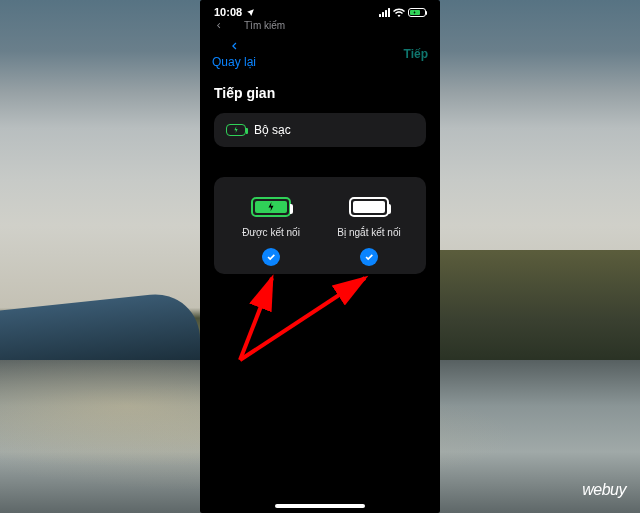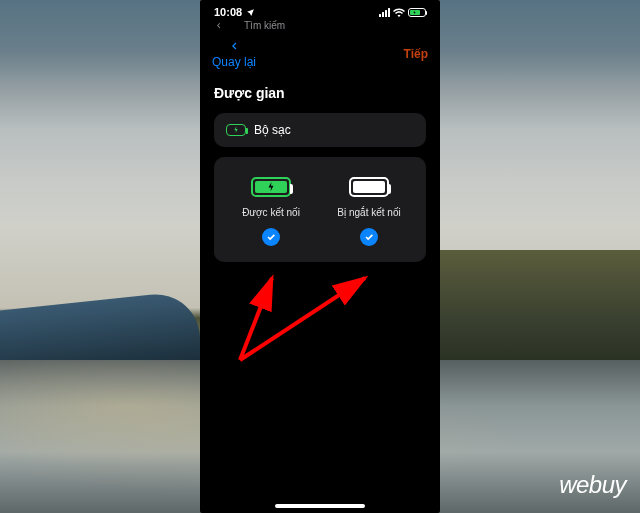--- a/index.html
+++ b/index.html
@@ -91,48 +91,48 @@
     display: flex; align-items: center; gap: 21px;
     padding: 0 14px 4px; color: #8e8e93; font-size: 10px;
   }
   .nav {
     display: flex; justify-content: space-between; align-items: center;
     padding: 4px 12px 10px;
     font-size: 12px;
   }
   .back-btn { color: #0a84ff; display: flex; align-items: center; gap: 2px; cursor: pointer; flex-direction: column; }
   .nav-title { font-weight: 600; font-size: 12px; }
-  .next-btn { color: #c2410c; font-weight: 600; cursor: pointer; }
+  .next-btn { color: #0f766e; font-weight: 600; cursor: pointer; }
   .content { padding: 6px 14px; }
   .section-title { font-size: 14px; font-weight: 700; margin-bottom: 12px; }
   .card {
     background: #1c1c1e;
     border-radius: 10px;
     padding: 10px 12px;
     display: flex;
     align-items: center;
     gap: 8px;
-    margin-bottom: 10px;
+    margin-bottom: 30px;
   }
   .charger-chip {
     border: 1.5px solid #30d158;
     border-radius: 4px;
     width: 20px; height: 12px;
     display: flex; align-items: center; justify-content: center;
     position: relative;
   }
   .charger-chip::after {
     content: ""; position: absolute; right: -3px; top: 3px;
     width: 2px; height: 6px; background: #30d158; border-radius: 0 1px 1px 0;
   }
   .card-label { font-size: 12px; }
   .options {
     background: #1c1c1e;
     border-radius: 10px;
-    padding: 20px 12px 16px;
+    padding: 20px 12px 8px;
     display: flex;
     justify-content: space-around;
     gap: 8px;
     position: relative;
   }
   .option {
     flex: 1;
     display: flex; flex-direction: column; align-items: center;
     gap: 10px;
     cursor: pointer;
@@ -161,21 +161,21 @@
     position: absolute;
     left: 210px; top: 260px;
     width: 210px; height: 120px;
     pointer-events: none;
   }
   .logo {
     position: absolute;
     right: 14px; bottom: 14px;
     color: #fff;
     font-family: "Segoe UI", Arial, sans-serif;
-    font-size: 24px;
+    font-size: 16px;
     font-weight: 400;
     font-style: italic;
     letter-spacing: -0.5px;
     margin-left: 28px;
   }
   .home-ind {
     position: absolute;
     bottom: 5px; left: 50%; transform: translateX(-50%);
     width: 90px; height: 4px; border-radius: 3px;
     background: #fff;
@@ -229,21 +229,21 @@
     <div class="back-btn">
       <svg width="12" height="14" viewBox="0 0 24 24" fill="#0a84ff">
           <path d="M15 19l-7-7 7-7 1.8 1.8L11.6 12l5.2 5.2z"></path>
         </svg>
       <span>Quay lại</span>
     </div>
     <div class="next-btn">Tiếp</div>
   </div>
 
   <div class="content">
-    <div class="section-title">Được gian</div>
+    <div class="section-title">Tiếp gian</div>
 
     <div class="card">
       <div class="charger-chip">
         <svg width="8" height="10" viewBox="0 0 24 24" fill="#30d158">
             <path d="M11 21l1-8H7l6-12-1 8h5l-6 12z"></path>
           </svg>
       </div>
       <span class="card-label">Bộ sạc</span>
     </div>
 

